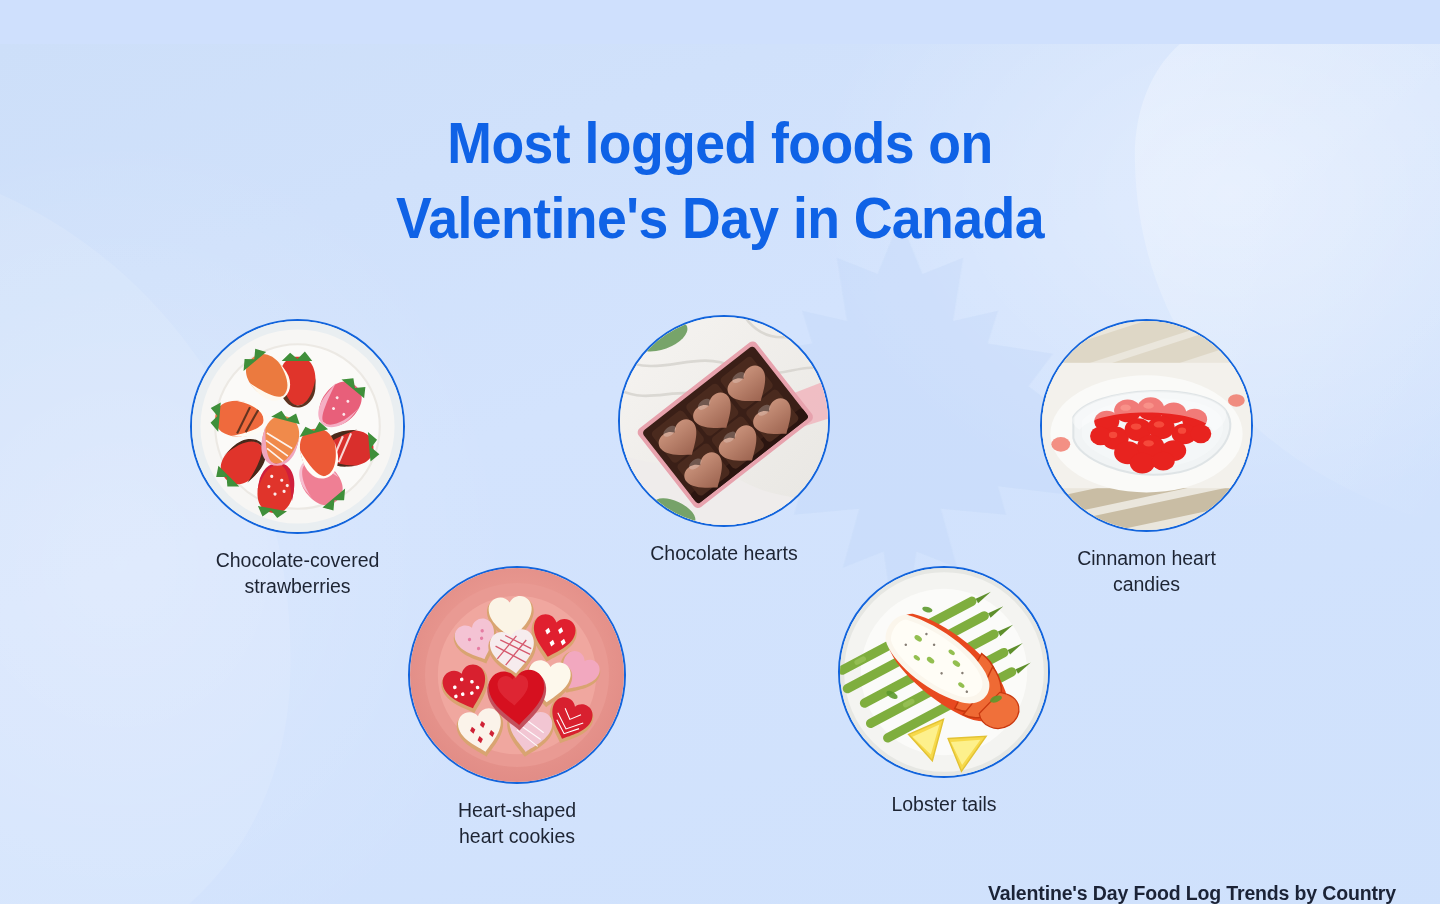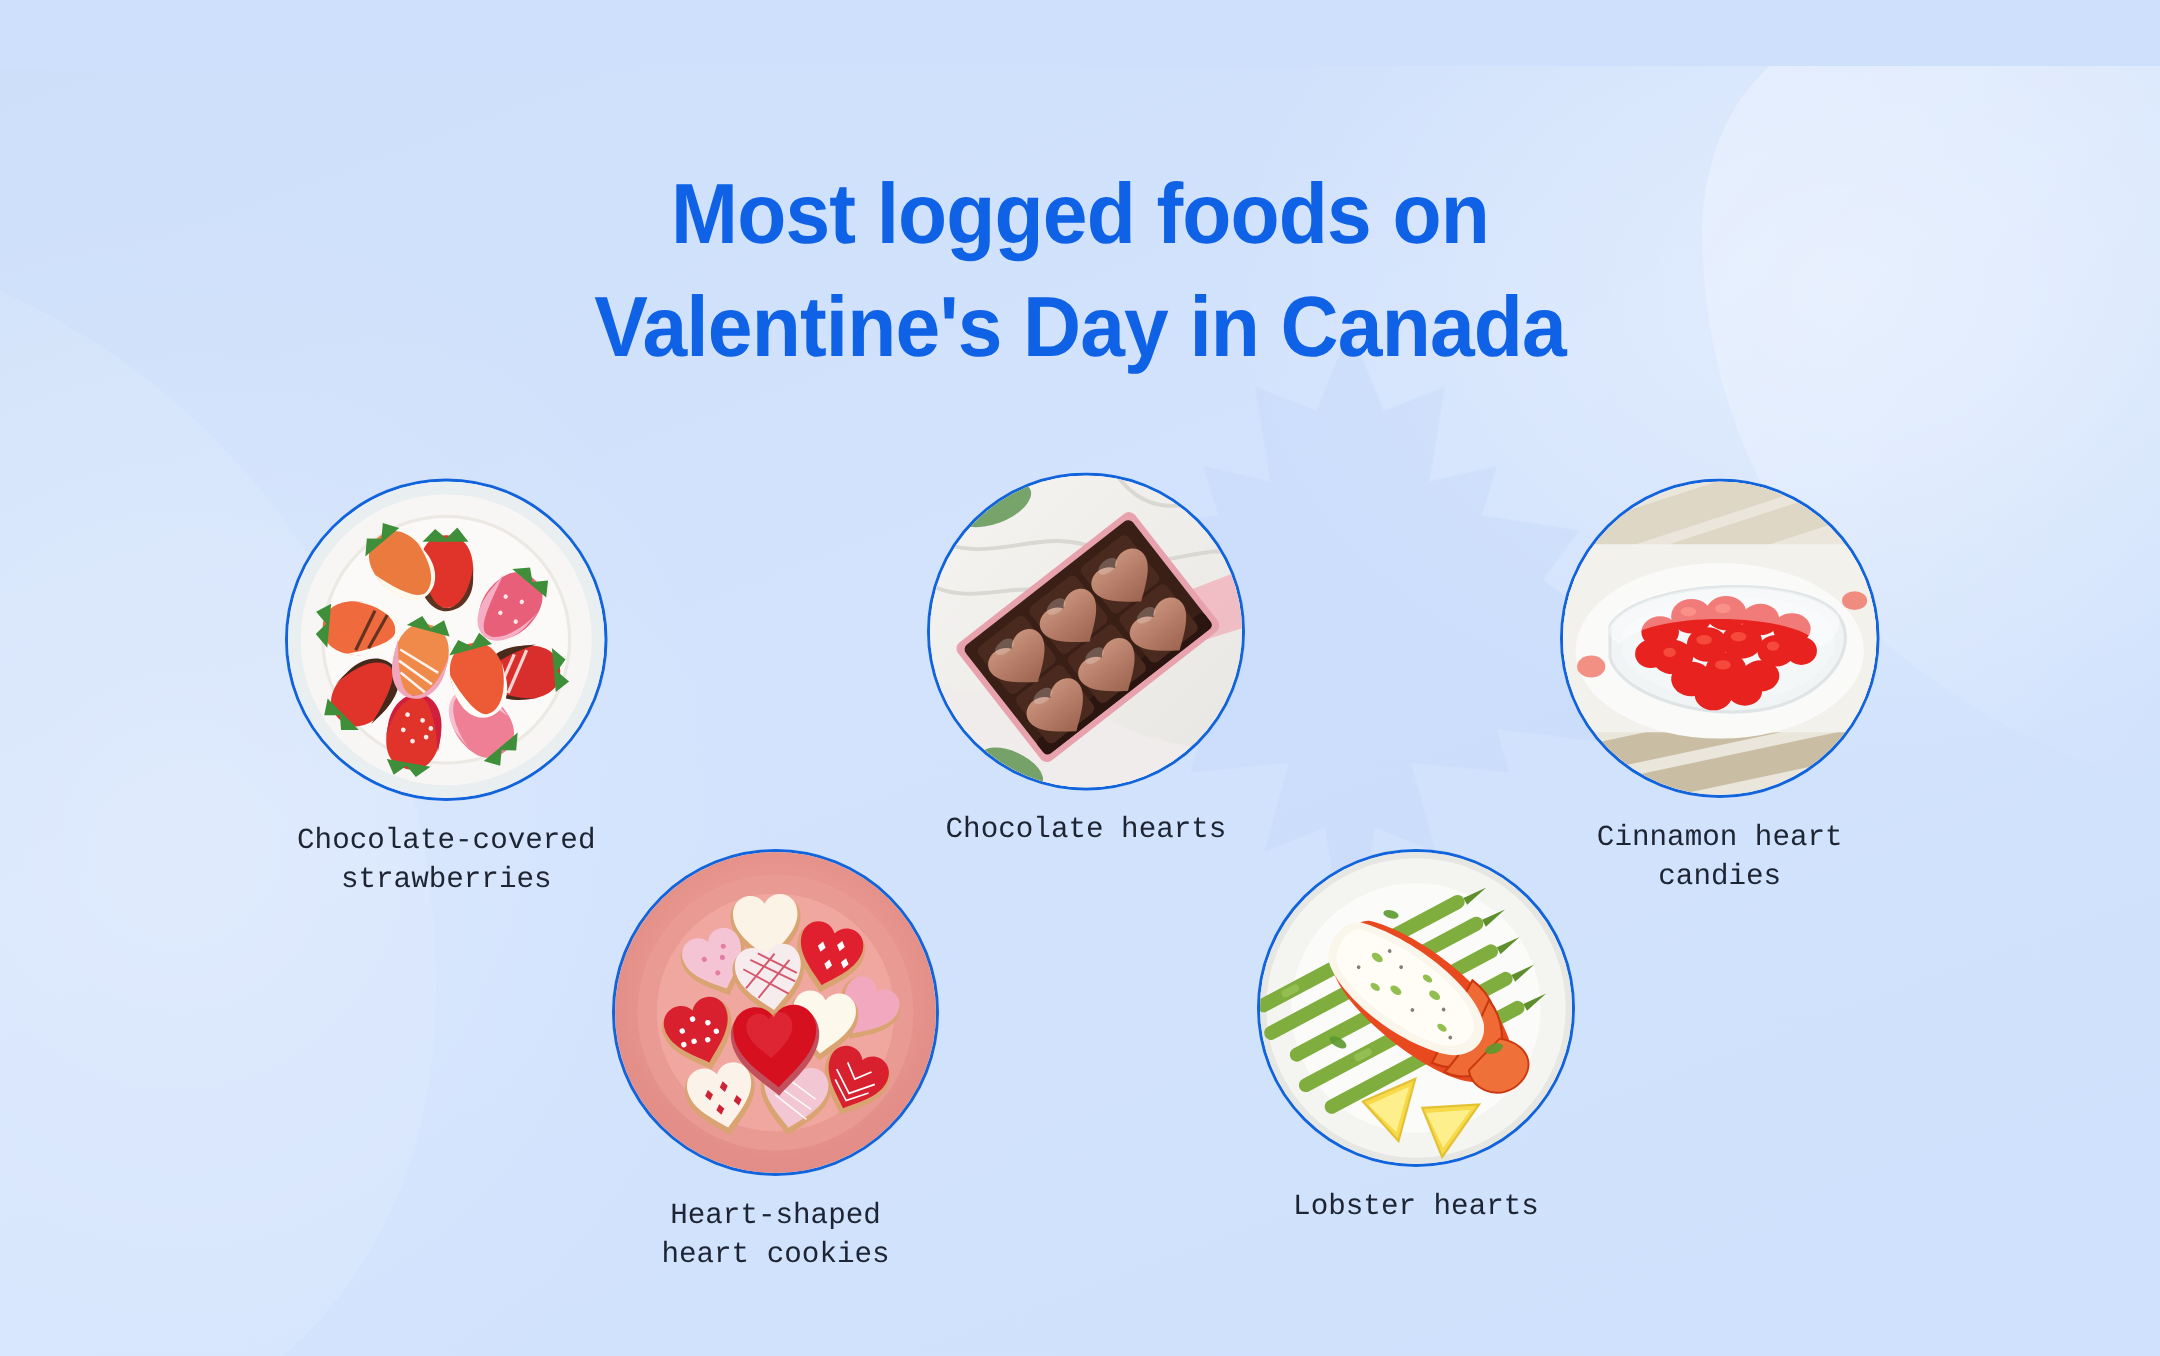--- a/index.html
+++ b/index.html
@@ -21,21 +21,21 @@
     color:#0f62e6;font-weight:700;font-size:57px;line-height:1.32;
     letter-spacing:-0.6px;white-space:pre-line;
     font-family:"Liberation Sans","DejaVu Sans",sans-serif;
     transform:scaleX(.94);transform-origin:50% 50%;}
 
   .item{position:absolute;}
   .circle{position:relative;border-radius:50%;overflow:hidden;
     border:2px solid #1264dc;background:#eef3f7;box-sizing:border-box;}
   .circle svg{display:block;width:100%;height:100%;}
   .cap{margin-top:14px;text-align:center;color:#1d2433;
-    font-size:19.5px;line-height:1.32;white-space:pre-line;font-weight:400;font-family:Liberation Mono, monospace;}
+    font-size:19.5px;line-height:1.32;white-space:pre-line;font-weight:400;}
 
   .logo{position:absolute;left:48px;top:820px;color:#1f63e8;
     font-size:40px;font-weight:700;letter-spacing:-1.6px;line-height:1;}
   .logo sup{font-size:13px;font-weight:400;vertical-align:super;letter-spacing:0;}
   .tagline{position:absolute;right:44px;top:838px;color:#1b2336;
     font-size:19.5px;font-weight:700;letter-spacing:-.15px;}
 </style>
 </head>
 <body>
 
@@ -452,17 +452,18 @@
           <path d="M0,0 L36,-6 L16,30 Z" fill="#f7d94a" stroke="#e2c234" stroke-width="1.4"></path>
           <path d="M3,3 L31,-2 L16,24 Z" fill="#fdf08c"></path>
         </g>
         <g fill="#5d9a2e" opacity=".9">
           <ellipse cx="50" cy="122" rx="6" ry="3" transform="rotate(30 50 122)"></ellipse>
           <ellipse cx="150" cy="126" rx="6" ry="3" transform="rotate(-20 150 126)"></ellipse>
           <ellipse cx="84" cy="40" rx="5" ry="2.6" transform="rotate(14 84 40)"></ellipse>
         </g>
       </svg>
     </div>
-    <div class="cap">Lobster hearts</div>
+    <div class="cap">Lobster tails</div>
   </div>
 
+  <div class="tagline">Valentine's Day Food Log Trends by Country</div>
 
 </div>
 
 </body></html>

